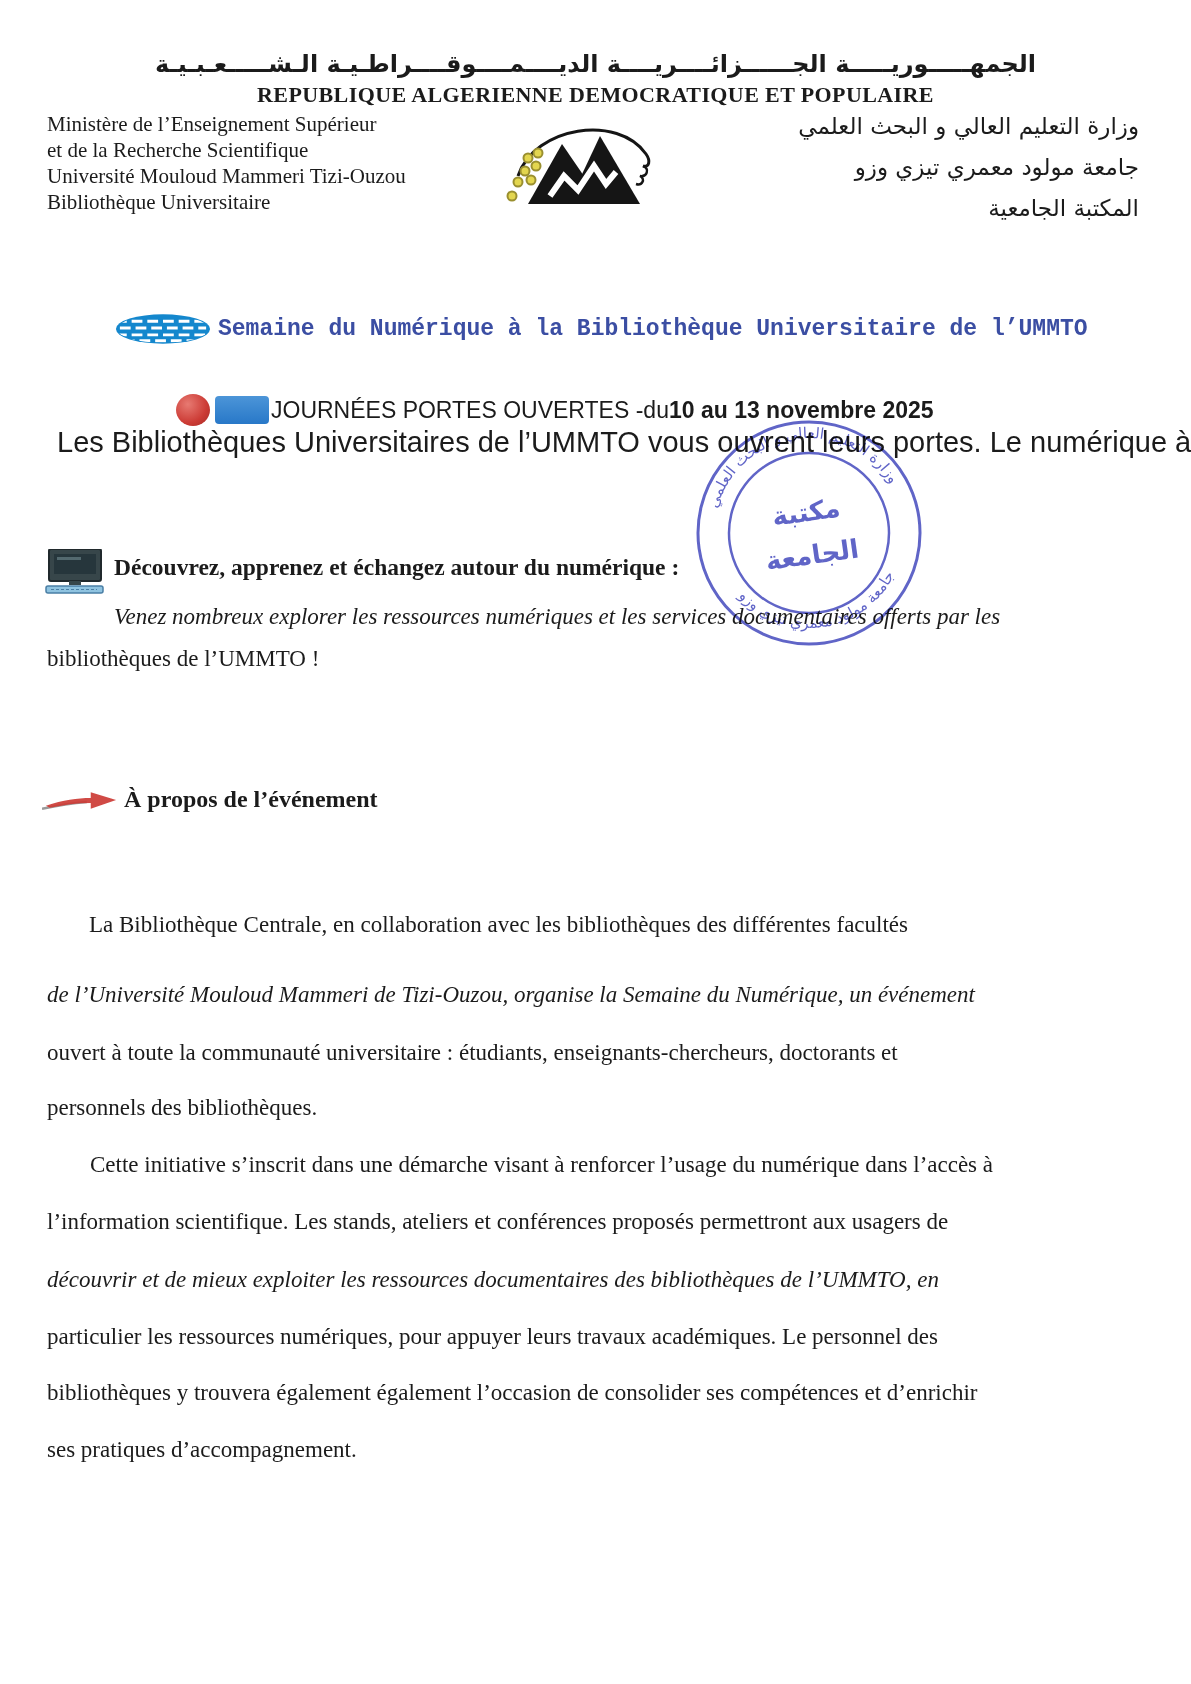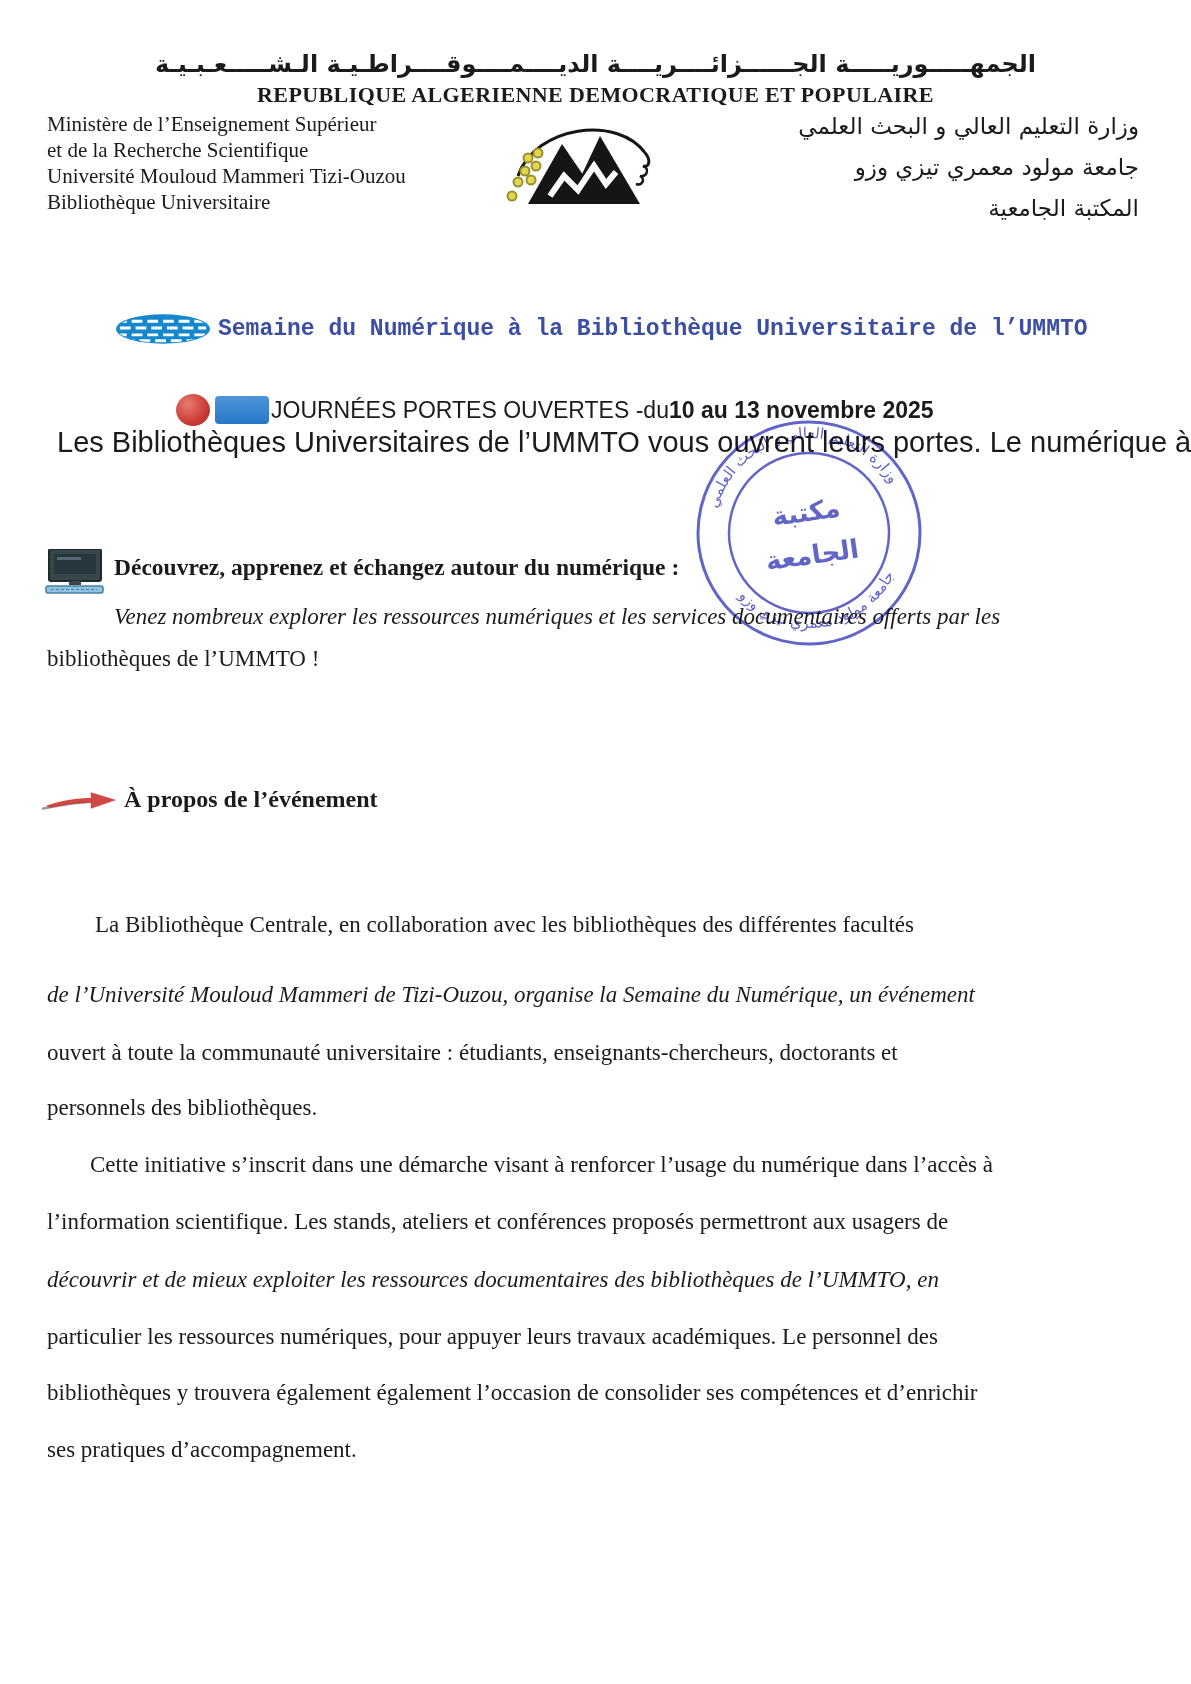--- a/index.html
+++ b/index.html
@@ -165,21 +165,21 @@
   </div>
 
   <div class="abs about-row">
     <svg viewBox="0 0 80 26" width="78" height="26">
       <path d="M0,22 C 18,18 32,16 46,15" fill="none" stroke="#9a9a9a" stroke-width="2.5"></path>
       <path d="M4,19 C 22,13 36,11 50,11 L50,5 L76,13 L50,22 L50,16 C 36,16 22,18 8,21 Z" fill="var(--accent-red,#cc3b35)" opacity="0.92"></path>
     </svg>
     <span class="about-heading">À propos de l’événement</span>
   </div>
 
-  <div class="bline" style="top:912px;  left:95px;">La Bibliothèque Centrale, en collaboration avec les bibliothèques des différentes facultés</div>
+  <div class="bline" style="top:912px;  left:89px;">La Bibliothèque Centrale, en collaboration avec les bibliothèques des différentes facultés</div>
   <div class="bline" style="top:982px;  left:47px;font-style:italic;">de l’Université Mouloud Mammeri de Tizi-Ouzou, organise la Semaine du Numérique, un événement</div>
   <div class="bline" style="top:1040px; left:47px;">ouvert à toute la communauté universitaire : étudiants, enseignants-chercheurs, doctorants et</div>
   <div class="bline" style="top:1095px; left:47px;">personnels des bibliothèques.</div>
 
   <div class="bline" style="top:1152px; left:90px;">Cette initiative s’inscrit dans une démarche visant à renforcer l’usage du numérique dans l’accès à</div>
   <div class="bline" style="top:1209px; left:47px;">l’information scientifique. Les stands, ateliers et conférences proposés permettront aux usagers de</div>
   <div class="bline" style="top:1267px; left:47px;font-style:italic;">découvrir et de mieux exploiter les ressources documentaires des bibliothèques de l’UMMTO, en</div>
   <div class="bline" style="top:1324px; left:47px;">particulier les ressources numériques, pour appuyer leurs travaux académiques. Le personnel des</div>
   <div class="bline" style="top:1380px; left:47px;">bibliothèques y trouvera également également  l’occasion de consolider ses compétences et d’enrichir</div>
   <div class="bline" style="top:1437px; left:47px;">ses pratiques d’accompagnement.</div>

